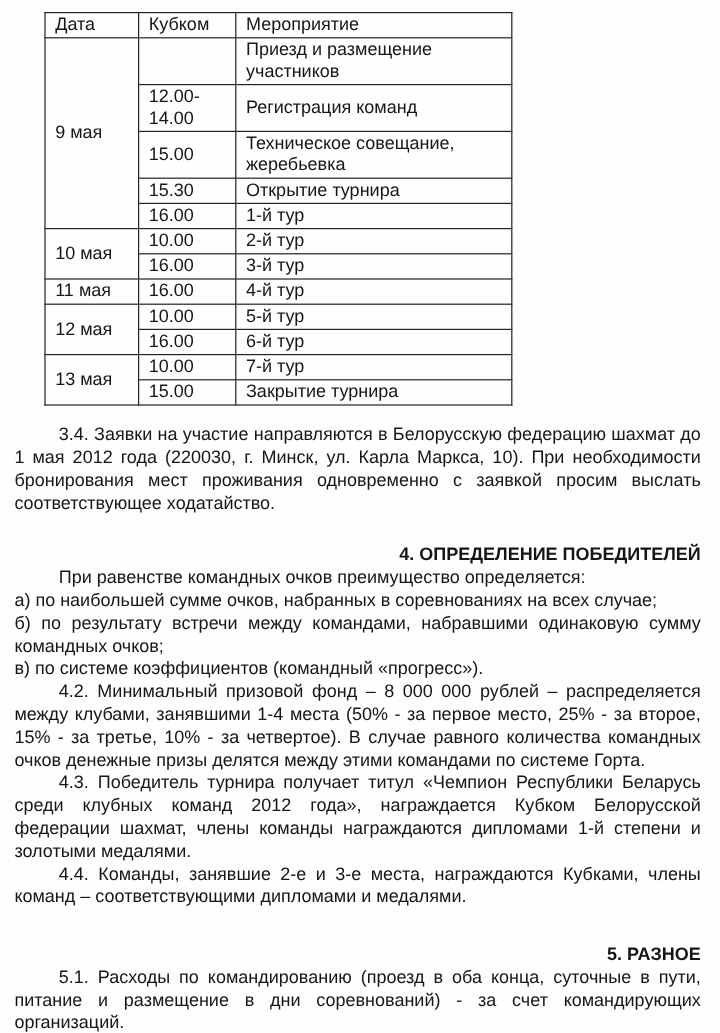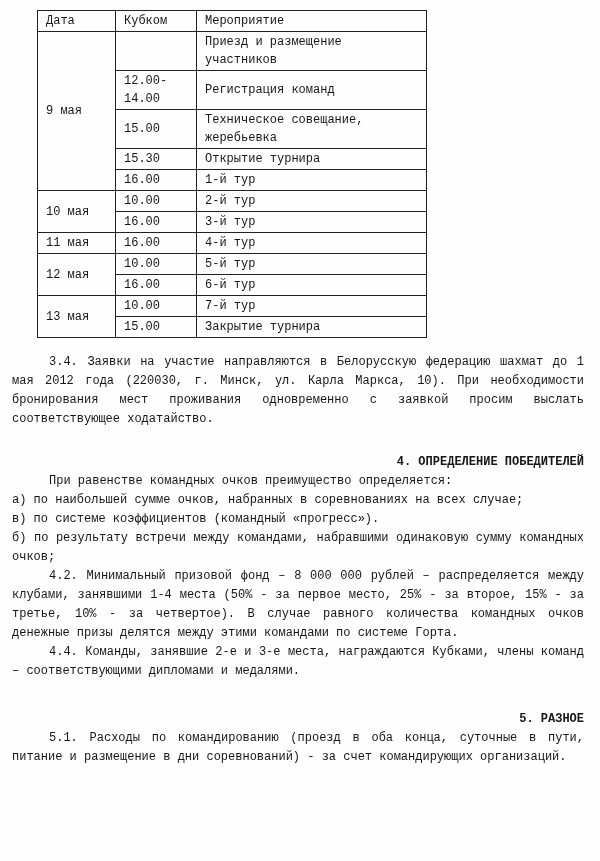--- a/index.html
+++ b/index.html
@@ -7,22 +7,22 @@
     padding: 0;
     background: #ffffff;
   }
   .page {
     position: relative;
     width: 600px;
     height: 861px;
     box-sizing: border-box;
     background: #fefefe;
     color: #161616;
-    font-family: Liberation Mono, monospace;
-    font-size: 12px;
+    font-family: Liberation Sans, sans-serif;
+    font-size: 15px;
     line-height: 19px;
     padding: 10px 16px 0 12px;
     overflow: hidden;
   }
   
   table.schedule {
     border-collapse: collapse;
     margin-left: 25px;
     table-layout: fixed;
     width: 389px;
@@ -137,22 +137,23 @@
     </tbody>
   </table>
 
   <div class="doc-body">
 
     <p class="mt-para">3.4. Заявки на участие направляются в Белорусскую федерацию шахмат до 1 мая 2012 года (220030, г. Минск, ул. Карла Маркса, 10). При необходимости бронирования мест проживания одновременно с заявкой просим выслать соответствующее ходатайство.</p>
 
     <p class="heading mt-sec">4. ОПРЕДЕЛЕНИЕ ПОБЕДИТЕЛЕЙ</p>
     <p>При равенстве командных очков преимущество определяется:</p>
     <p class="no-indent">а) по наибольшей сумме очков, набранных в соревнованиях на всех случае;</p>
+    <p class="no-indent">б) по результату встречи между командами, набравшими одинаковую сумму командных очков;</p>
     <p class="no-indent">в) по системе коэффициентов (командный «прогресс»).</p>
-    <p class="no-indent">б) по результату встречи между командами, набравшими одинаковую сумму командных очков;</p>
     <p>4.2. Минимальный призовой фонд – 8 000 000 рублей – распределяется между клубами, занявшими 1-4 места (50% - за первое место, 25% - за второе, 15% - за третье, 10% - за четвертое). В случае равного количества командных очков денежные призы делятся между этими командами по системе Горта.</p>
+    <p>4.3. Победитель турнира получает титул «Чемпион Республики Беларусь среди клубных команд 2012 года», награждается Кубком Белорусской федерации шахмат, члены команды награждаются дипломами 1-й степени и золотыми медалями.</p>
     <p>4.4. Команды, занявшие 2-е и 3-е места, награждаются Кубками, члены команд – соответствующими дипломами и медалями.</p>
 
     <p class="heading mt-sec-lg">5. РАЗНОЕ</p>
     <p>5.1. Расходы по командированию (проезд в оба конца, суточные в пути, питание и размещение в дни соревнований) - за счет командирующих организаций.</p>
 
   </div>
 </div>
 
 </body></html>

